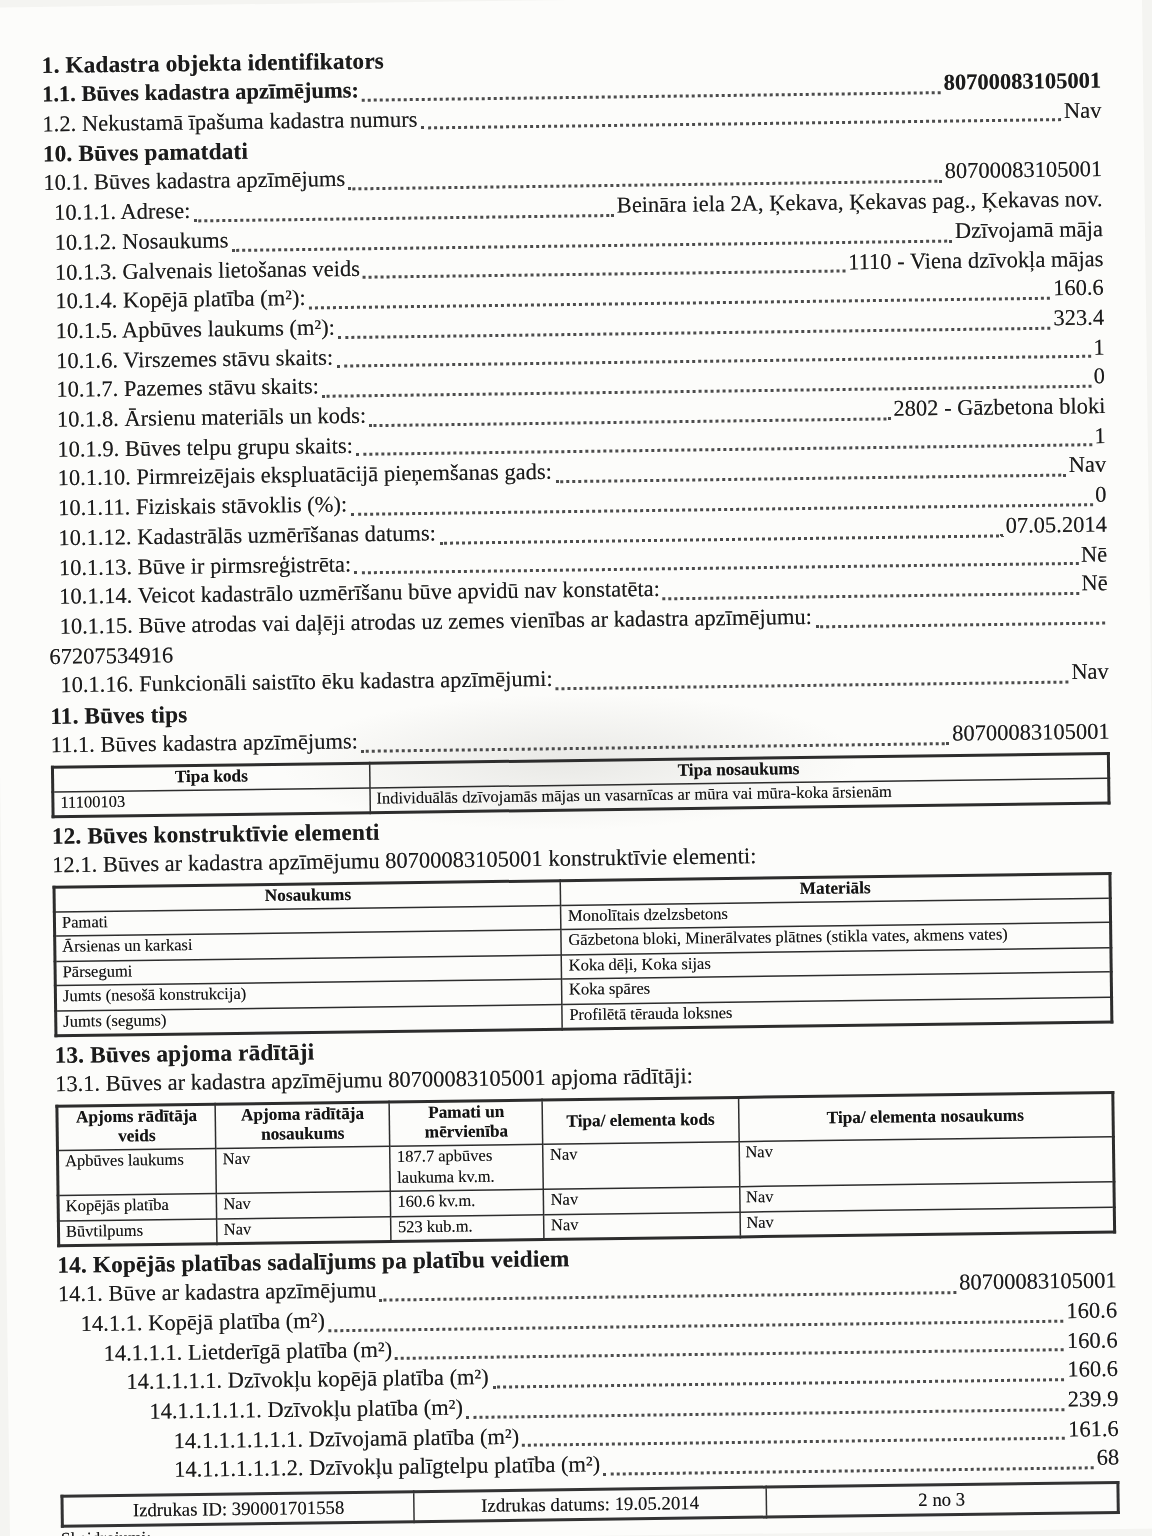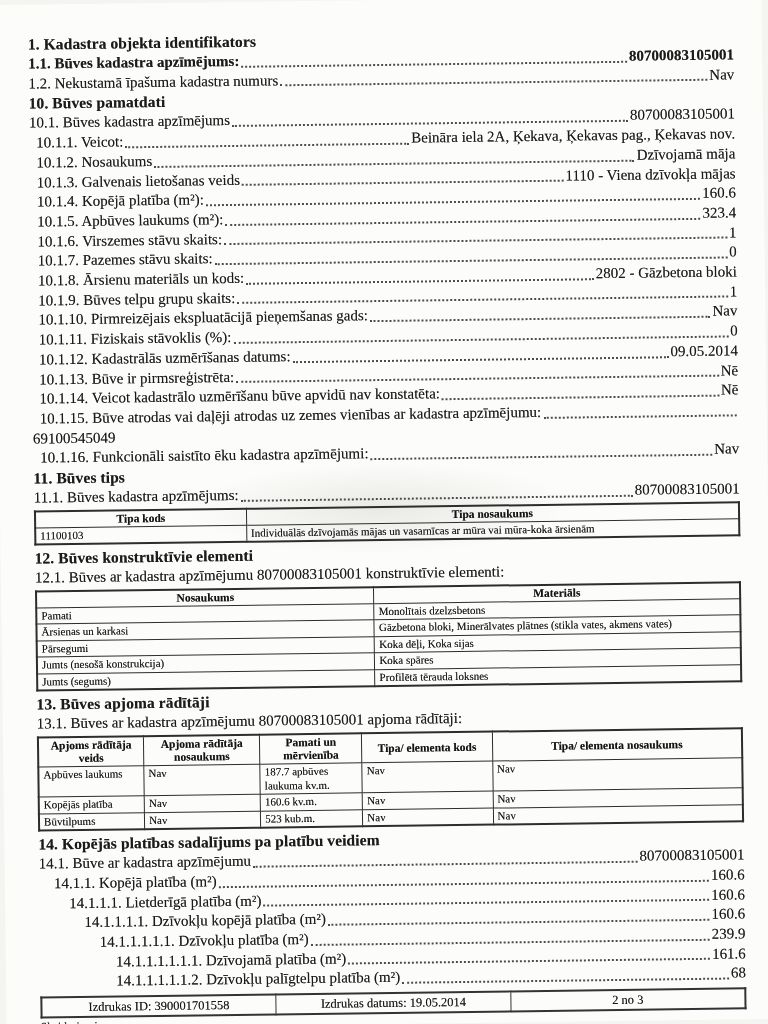--- a/index.html
+++ b/index.html
@@ -48,21 +48,21 @@
           <span class="dots"></span>
           <span class="val">Nav</span>
         </div>
         <div class="heading">10. Būves pamatdati</div>
         <div class="row ind0">
           <span class="lbl">10.1. Būves kadastra apzīmējums</span>
           <span class="dots"></span>
           <span class="val">80700083105001</span>
         </div>
         <div class="row ind1">
-          <span class="lbl">10.1.1. Veicot:</span>
+          <span class="lbl">10.1.1. Adrese:</span>
           <span class="dots"></span>
           <span class="val">Beināra iela 2A, Ķekava, Ķekavas pag., Ķekavas nov.</span>
         </div>
         <div class="row ind1">
           <span class="lbl">10.1.2. Nosaukums</span>
           <span class="dots"></span>
           <span class="val">Dzīvojamā māja</span>
         </div>
         <div class="row ind1">
           <span class="lbl">10.1.3. Galvenais lietošanas veids</span>
@@ -105,38 +105,38 @@
           <span class="val">Nav</span>
         </div>
         <div class="row ind1">
           <span class="lbl">10.1.11. Fiziskais stāvoklis (%):</span>
           <span class="dots"></span>
           <span class="val">0</span>
         </div>
         <div class="row ind1">
           <span class="lbl">10.1.12. Kadastrālās uzmērīšanas datums:</span>
           <span class="dots"></span>
-          <span class="val">09.05.2014</span>
+          <span class="val">07.05.2014</span>
         </div>
         <div class="row ind1">
           <span class="lbl">10.1.13. Būve ir pirmsreģistrēta:</span>
           <span class="dots"></span>
           <span class="val">Nē</span>
         </div>
         <div class="row ind1">
           <span class="lbl">10.1.14. Veicot kadastrālo uzmērīšanu būve apvidū nav konstatēta:</span>
           <span class="dots"></span>
           <span class="val">Nē</span>
         </div>
         <div class="row ind1">
           <span class="lbl">10.1.15. Būve atrodas vai daļēji atrodas uz zemes vienības ar kadastra apzīmējumu:</span>
           <span class="dots"></span>
         </div>
         <div class="row ind0">
-          <span class="lbl">69100545049</span>
+          <span class="lbl">67207534916</span>
         </div>
         <div class="row ind1">
           <span class="lbl">10.1.16. Funkcionāli saistīto ēku kadastra apzīmējumi:</span>
           <span class="dots"></span>
           <span class="val">Nav</span>
         </div>
         <div class="heading">11. Būves tips</div>
         <div class="row ind0">
           <span class="lbl">11.1. Būves kadastra apzīmējums:</span>
           <span class="dots"></span>

